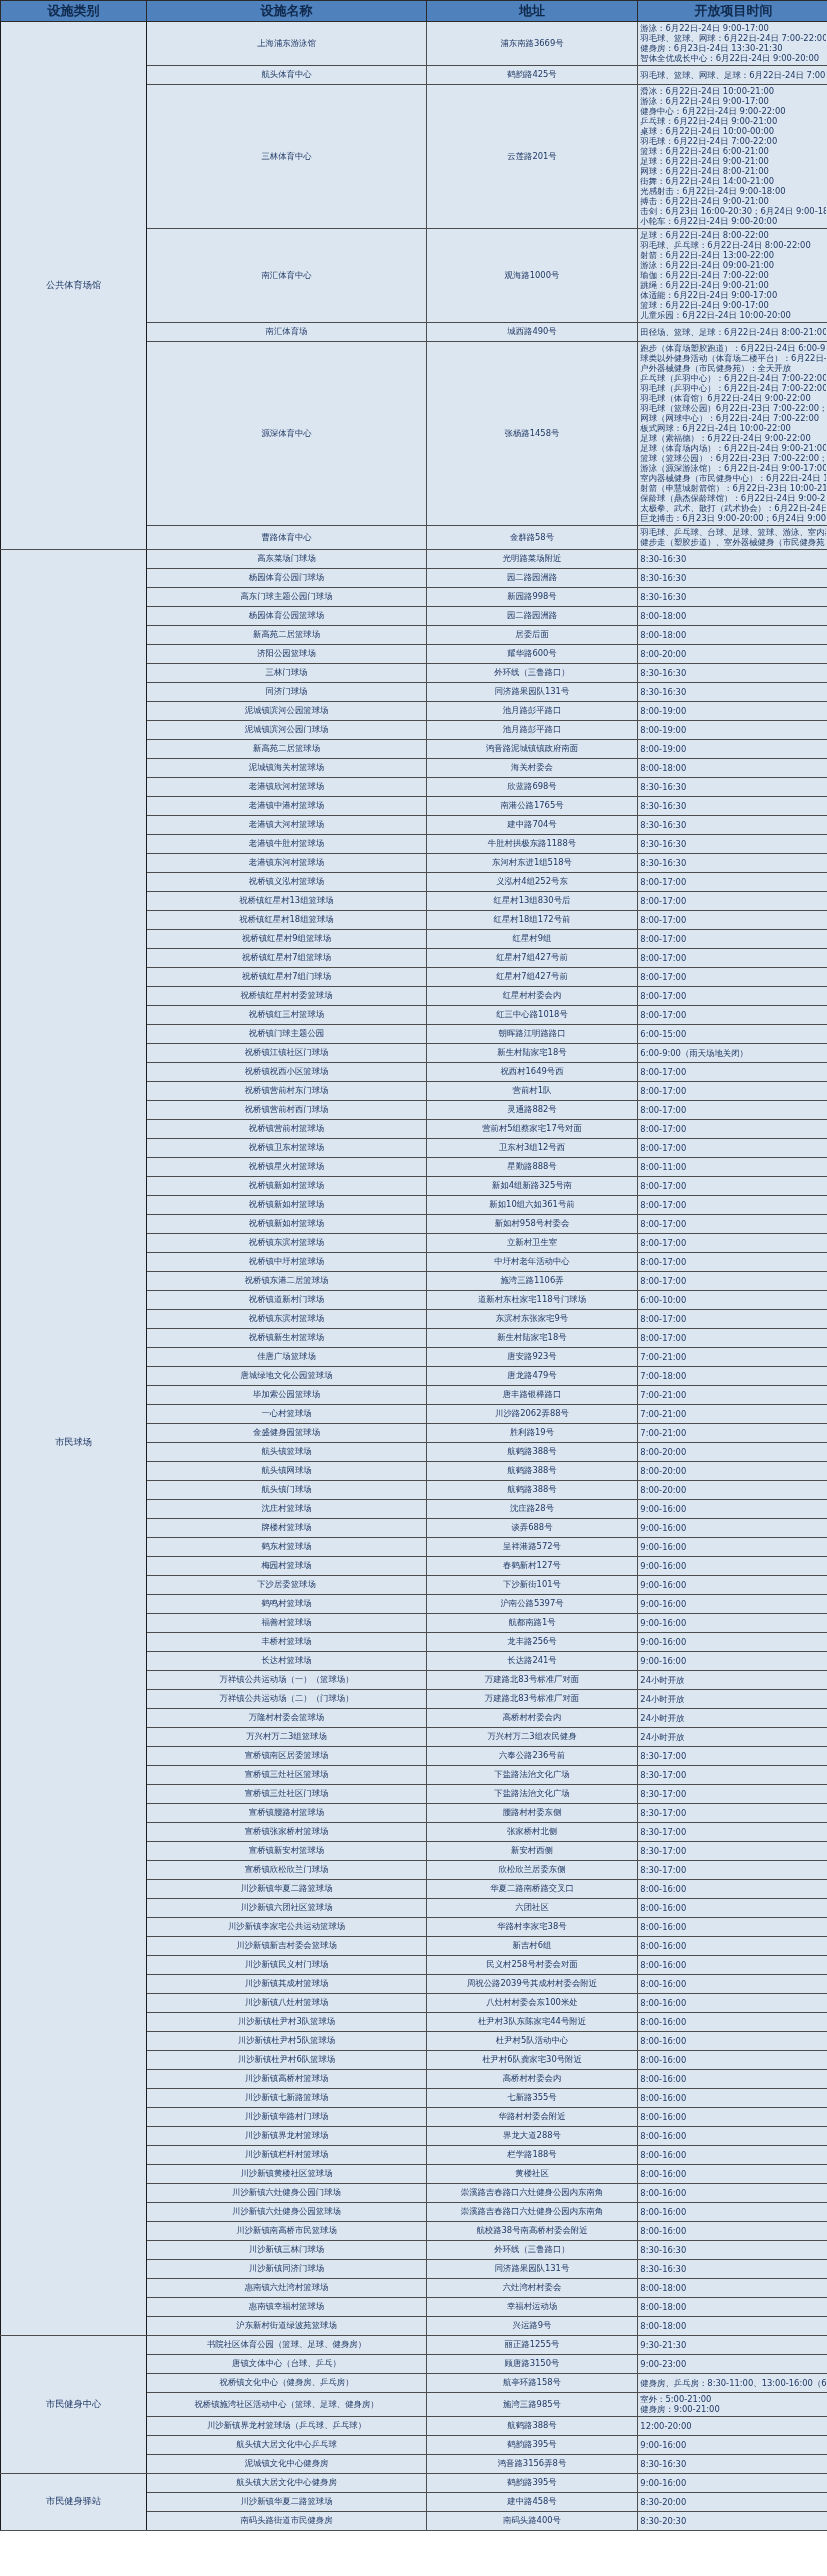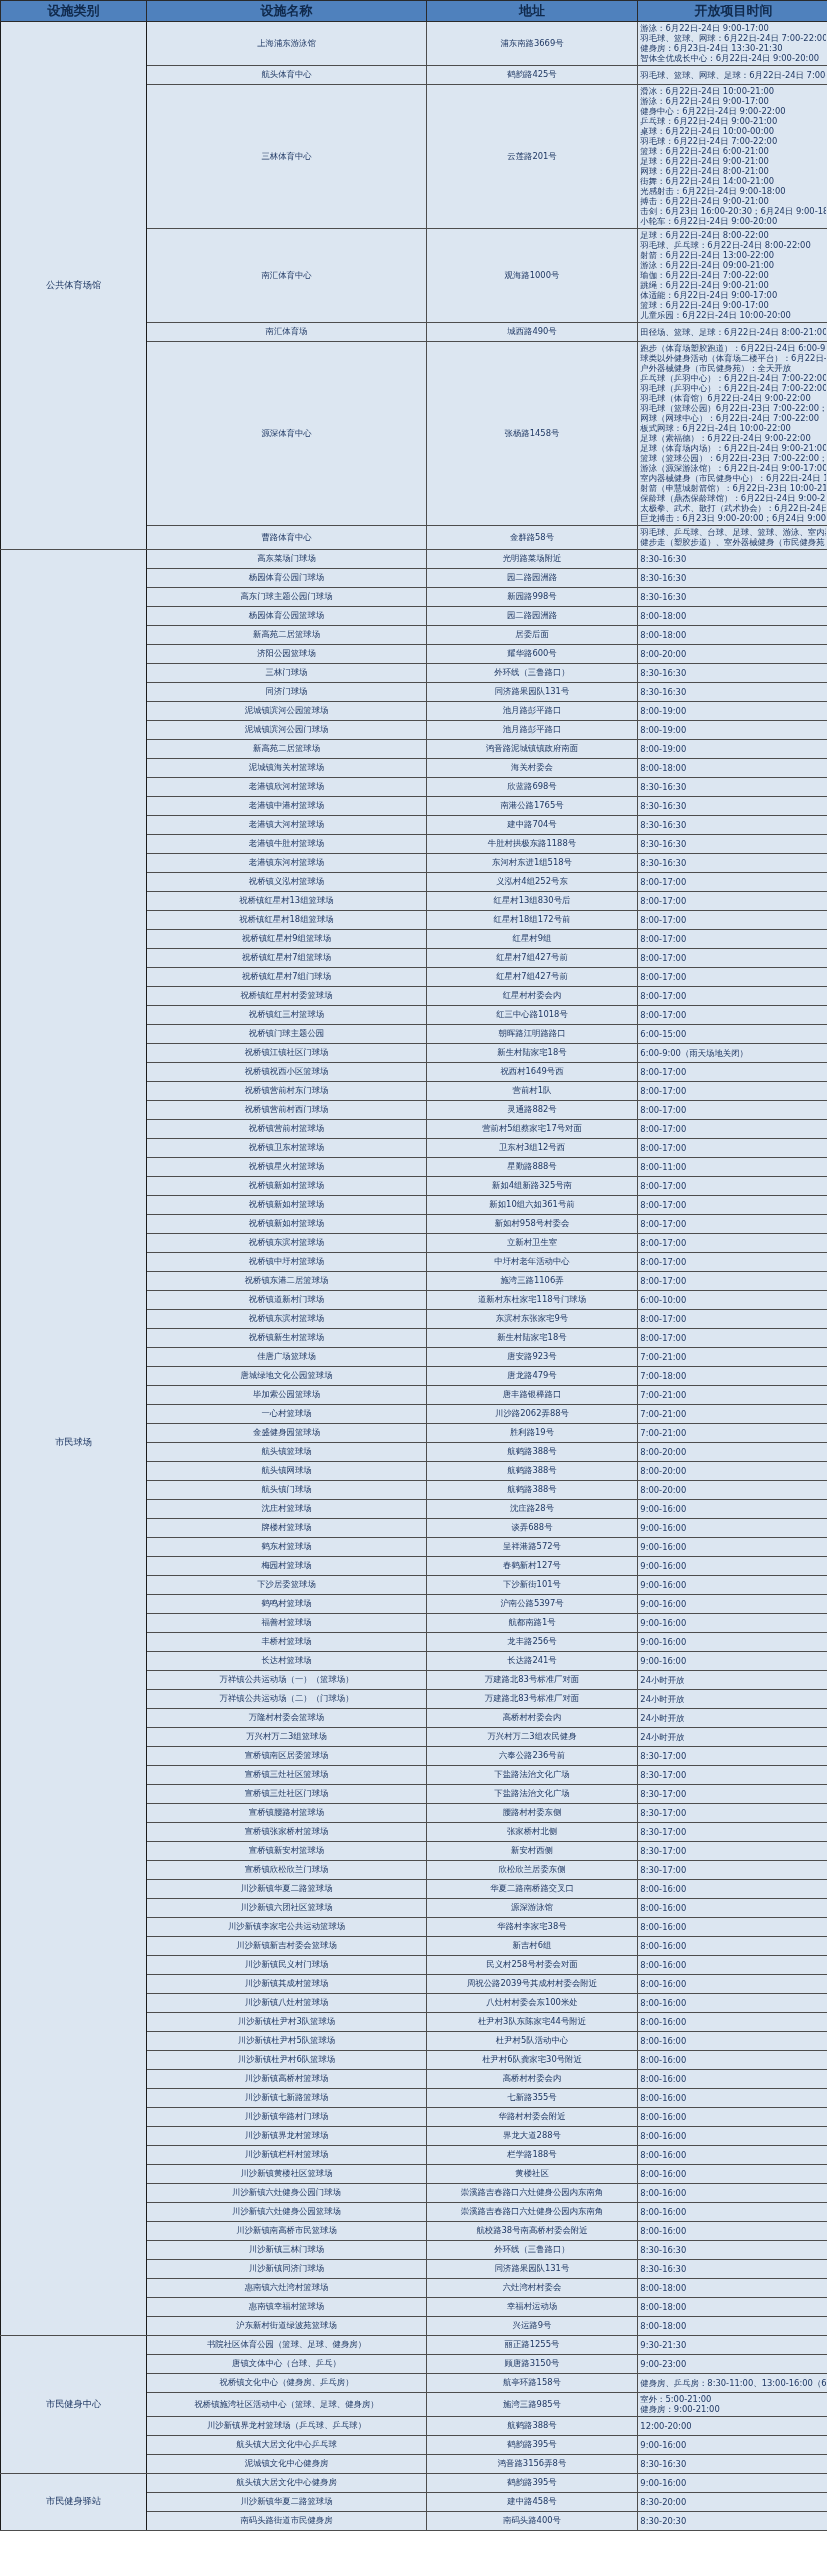--- a/index.html
+++ b/index.html
@@ -624,21 +624,21 @@
       </tr>
       <tr>
         <td class="name-cell">川沙新镇华夏二路篮球场</td>
         <td class="addr-cell">华夏二路南桥路交叉口</td>
         <td class="hours-cell">
           <div class="hours-line">8:00-16:00</div>
         </td>
       </tr>
       <tr>
         <td class="name-cell">川沙新镇六团社区篮球场</td>
-        <td class="addr-cell">源深游泳馆</td>
+        <td class="addr-cell">六团社区</td>
         <td class="hours-cell">
           <div class="hours-line">8:00-16:00</div>
         </td>
       </tr>
       <tr>
         <td class="name-cell">川沙新镇李家宅公共运动篮球场</td>
         <td class="addr-cell">华路村李家宅38号</td>
         <td class="hours-cell">
           <div class="hours-line">8:00-16:00</div>
         </td>

